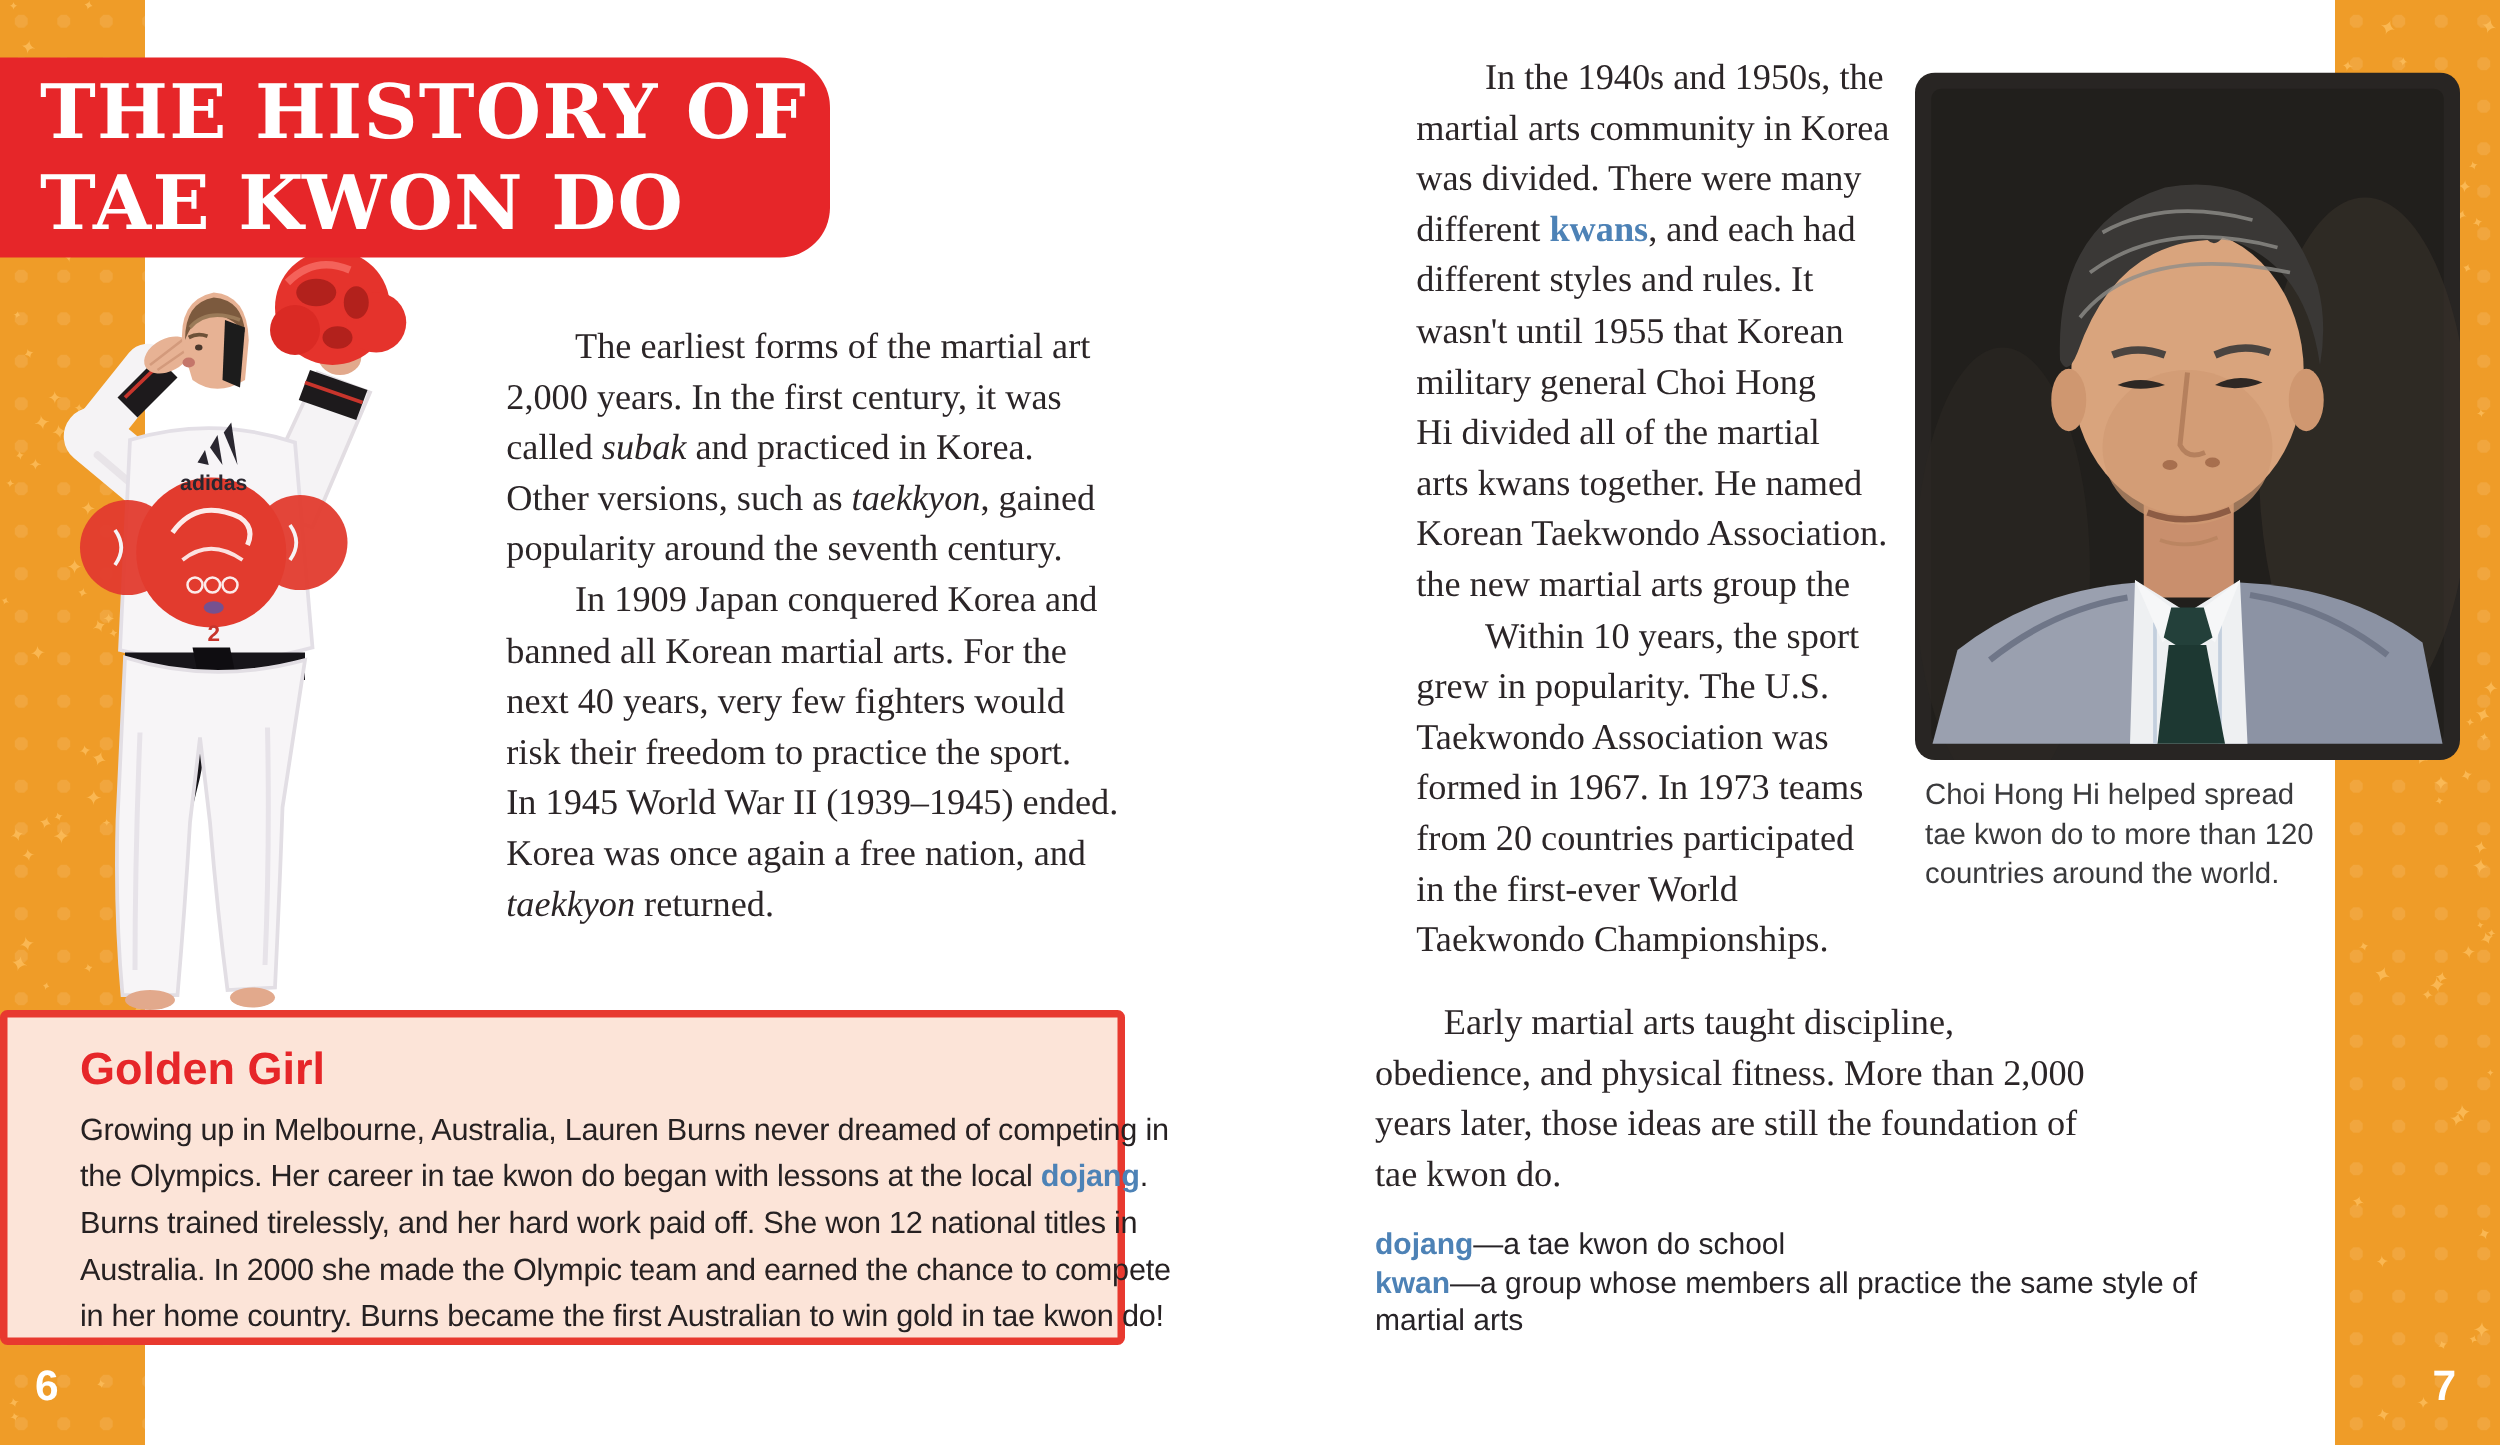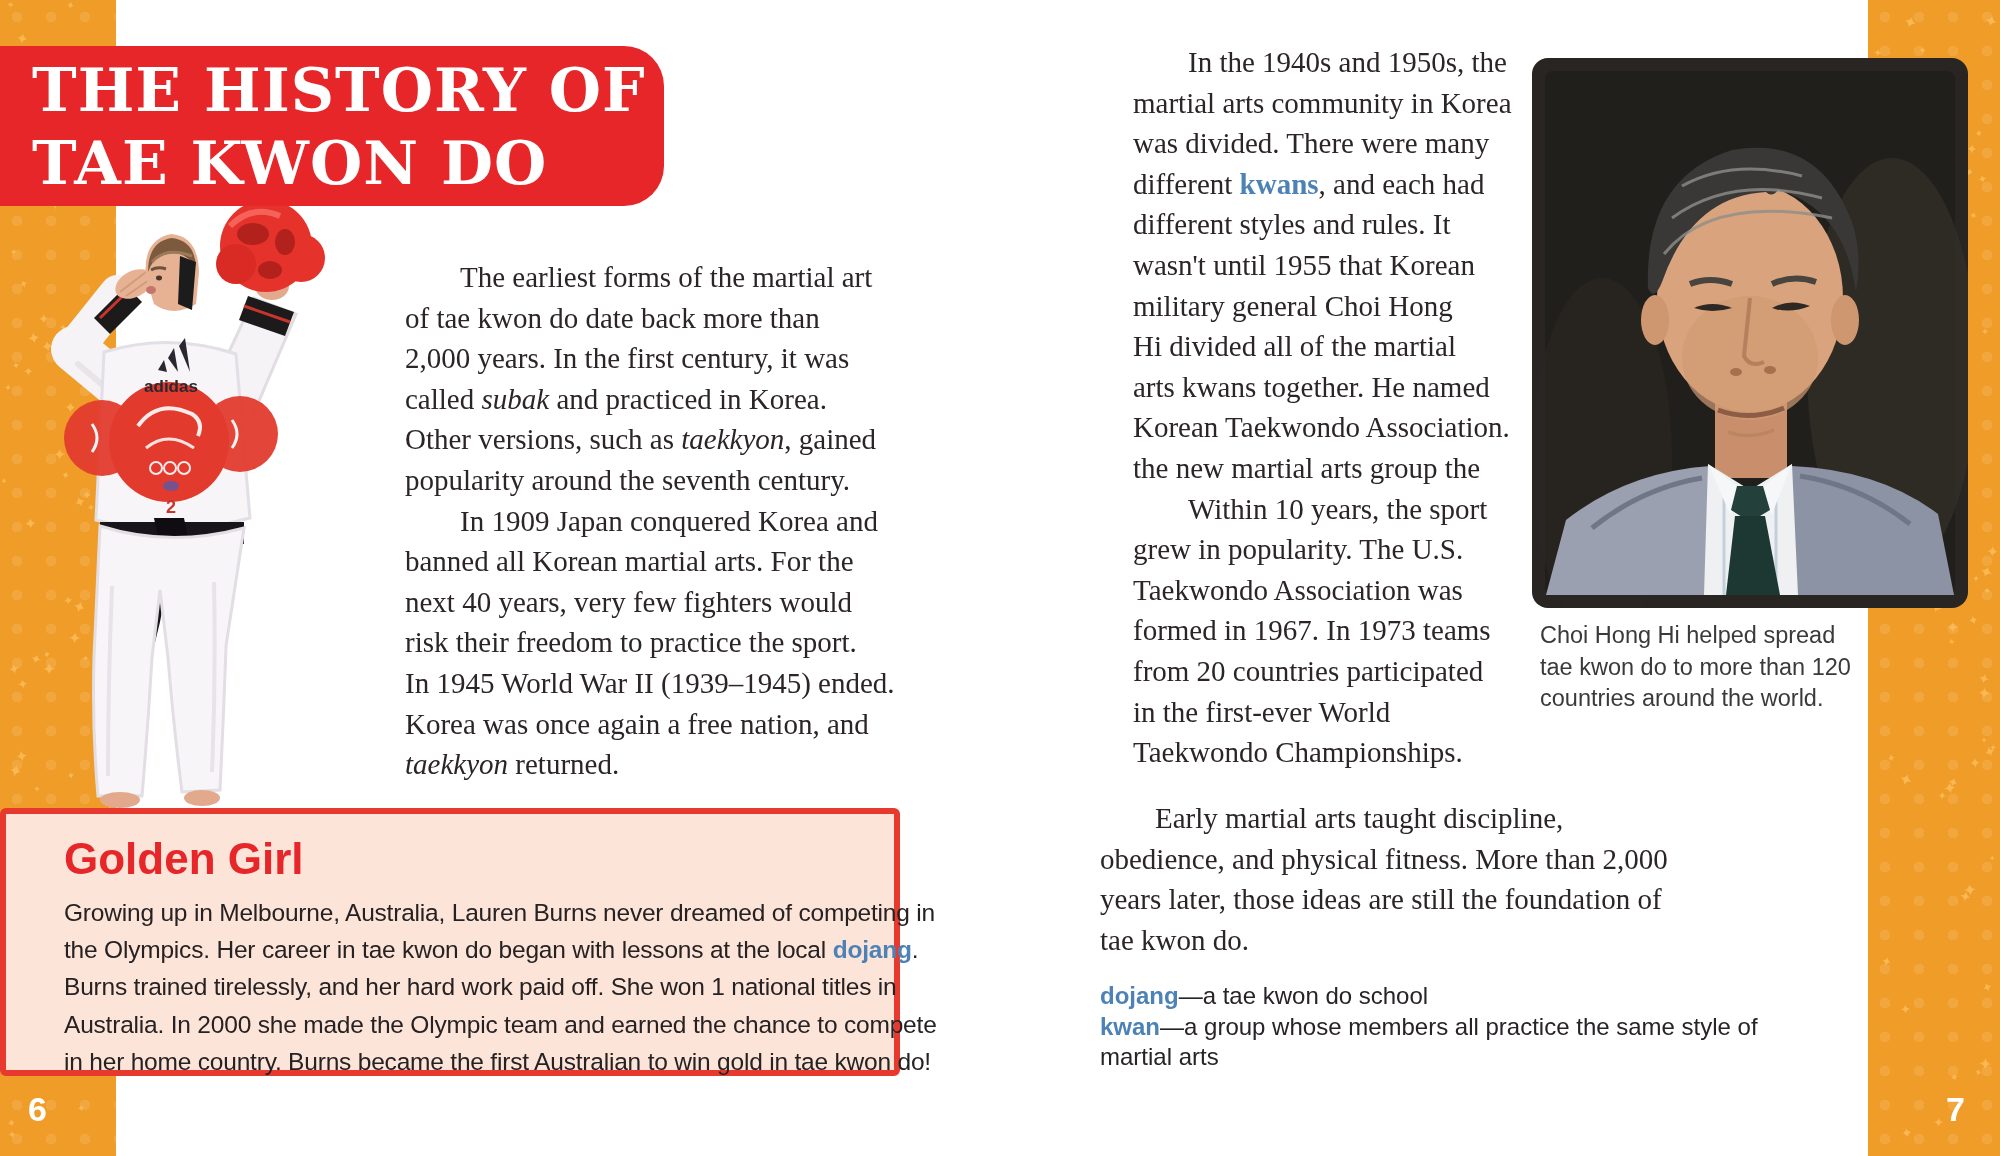--- a/index.html
+++ b/index.html
@@ -48,21 +48,21 @@
   
   .athlete { position:absolute; left:8px; top:186px; width:392px; height:622px; z-index:3; }
 
   
   .golden-box {
     position:absolute; left:0; top:808px; width:900px; height:268px; z-index:4;
     background:#fce4d8; border:6px solid #e8392f; border-radius:6px;
     padding:20px 30px 0 58px;
     font-family:"Liberation Sans", sans-serif;
   }
-  .golden-title { color:#e62629; font-size:44px; font-weight:bold; margin-bottom:10px; }
+  .golden-title { color:#e62629; font-size:36px; font-weight:bold; margin-bottom:10px; }
   .golden-body .line { font-size:24.5px; line-height:37.2px; letter-spacing:-0.2px; color:#262122; }
 
   
   .photo-frame { position:absolute; left:1532px; top:58px; width:436px; height:550px; z-index:4; }
   .caption { position:absolute; left:1540px; top:620px; width:330px; z-index:3;
     font-family:"Liberation Sans", sans-serif; }
   .caption .line { font-size:23.5px; line-height:31.5px; color:#3a3a3c; }
 
   
   .glossary { position:absolute; left:1100px; top:981px; width:680px; z-index:3;
@@ -269,21 +269,20 @@
     <path d="M92 340 L86 470 Q84 544 90 610 L134 610 Q140 540 144 472 L152 404 L160 472 Q166 544 174 606 L212 604 Q216 520 218 460 L236 342 Q162 362 92 340 Z" fill="#f7f5f7" stroke="#e2dee4" stroke-width="3"></path>
     <path d="M104 400 Q100 500 100 590 M206 396 Q208 492 204 586" stroke="#e7e3e9" stroke-width="4" fill="none"></path>
 
     <ellipse cx="112" cy="614" rx="20" ry="8" fill="#e2a98c"></ellipse>
     <ellipse cx="194" cy="612" rx="18" ry="8" fill="#e2a98c"></ellipse>
   </svg>
 
   <div class="left-body serif-body">
       <div class="para">
         <div class="line indent"><span>The earliest forms of the martial art</span></div>
-        <div class="line"><span>of tae kwon do date back more than</span></div>
         <div class="line"><span>2,000 years. In the first century, it was</span></div>
         <div class="line"><span>called </span><span class="i">subak</span><span> and practiced in Korea.</span></div>
         <div class="line"><span>Other versions, such as </span><span class="i">taekkyon</span><span>, gained</span></div>
         <div class="line"><span>popularity around the seventh century.</span></div>
       </div>
       <div class="para">
         <div class="line indent"><span>In 1909 Japan conquered Korea and</span></div>
         <div class="line"><span>banned all Korean martial arts. For the</span></div>
         <div class="line"><span>next 40 years, very few fighters would</span></div>
         <div class="line"><span>risk their freedom to practice the sport.</span></div>
@@ -292,21 +291,21 @@
         <div class="line"><span class="i">taekkyon</span><span> returned.</span></div>
       </div>
     </div>
 
   <div class="golden-box">
     <div class="golden-title">Golden Girl</div>
     <div class="golden-body">
         <div class="para">
           <div class="line"><span>Growing up in Melbourne, Australia, Lauren Burns never dreamed of competing in</span></div>
           <div class="line"><span>the Olympics. Her career in tae kwon do began with lessons at the local </span><span class="blue">dojang</span><span>.</span></div>
-          <div class="line"><span>Burns trained tirelessly, and her hard work paid off. She won 1 national titles in</span></div>
+          <div class="line"><span>Burns trained tirelessly, and her hard work paid off. She won 12 national titles in</span></div>
           <div class="line"><span>Australia. In 2000 she made the Olympic team and earned the chance to compete</span></div>
           <div class="line"><span>in her home country. Burns became the first Australian to win gold in tae kwon do!</span></div>
         </div>
       </div>
   </div>
 
   <div class="right-col serif-body">
       <div class="para">
         <div class="line indent"><span>In the 1940s and 1950s, the</span></div>
         <div class="line"><span>martial arts community in Korea</span></div>

